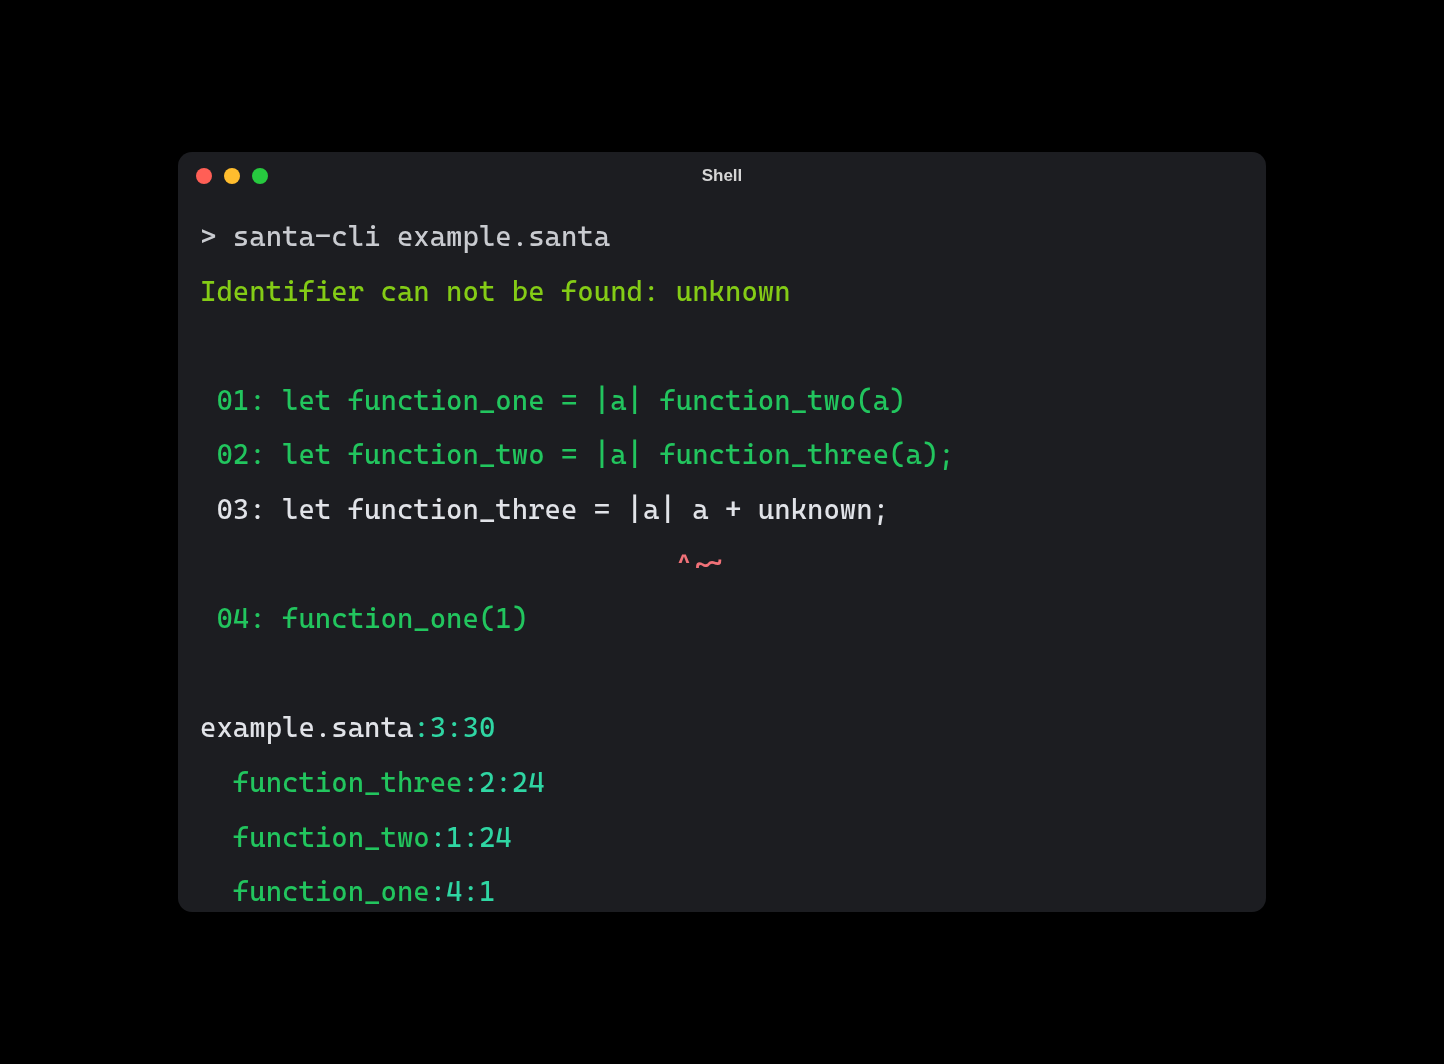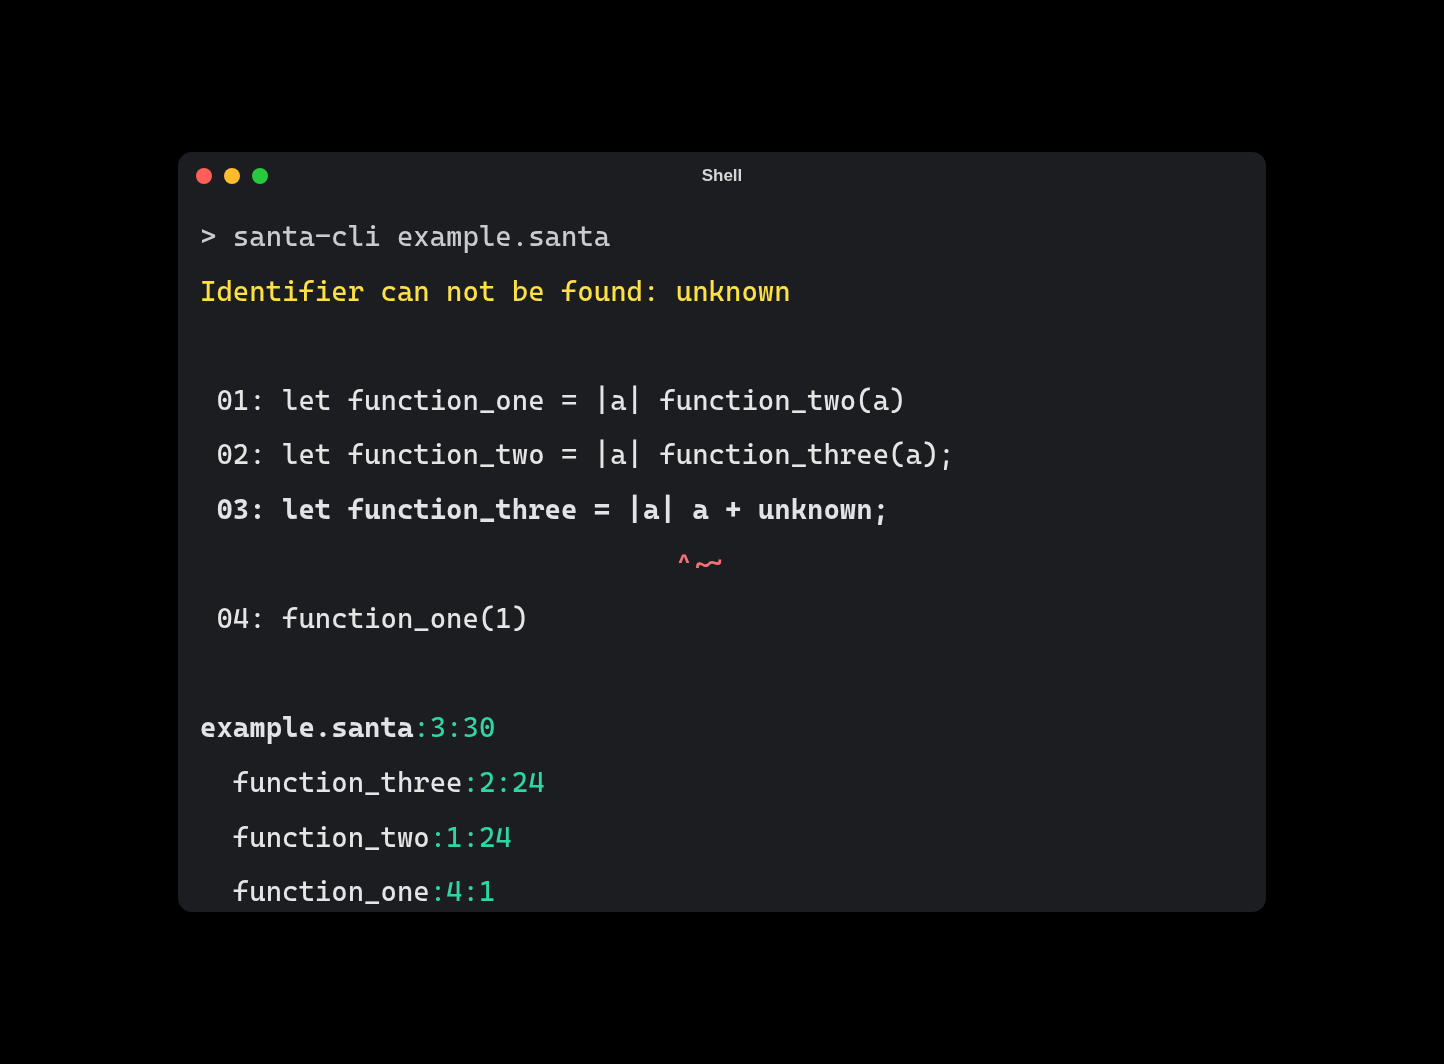--- a/index.html
+++ b/index.html
@@ -72,30 +72,29 @@
       color: #c9cbd0;
       white-space: pre;
       overflow: hidden;
     }
 
     .prompt-sym {
       color: #c9cbd0;
     }
 
     .err {
-      color: #fde047;
+      color: #84cc16;
     }
 
     .dim {
-      color: #e5e5e5;
+      color: #22c55e;
     }
 
     .bright {
       color: #e1e3e8;
-      font-weight: bold;
     }
 
     .squiggle {
       color: #f07178;
     }
 
     .teal {
       color: #2fd6a3;
     }
 

